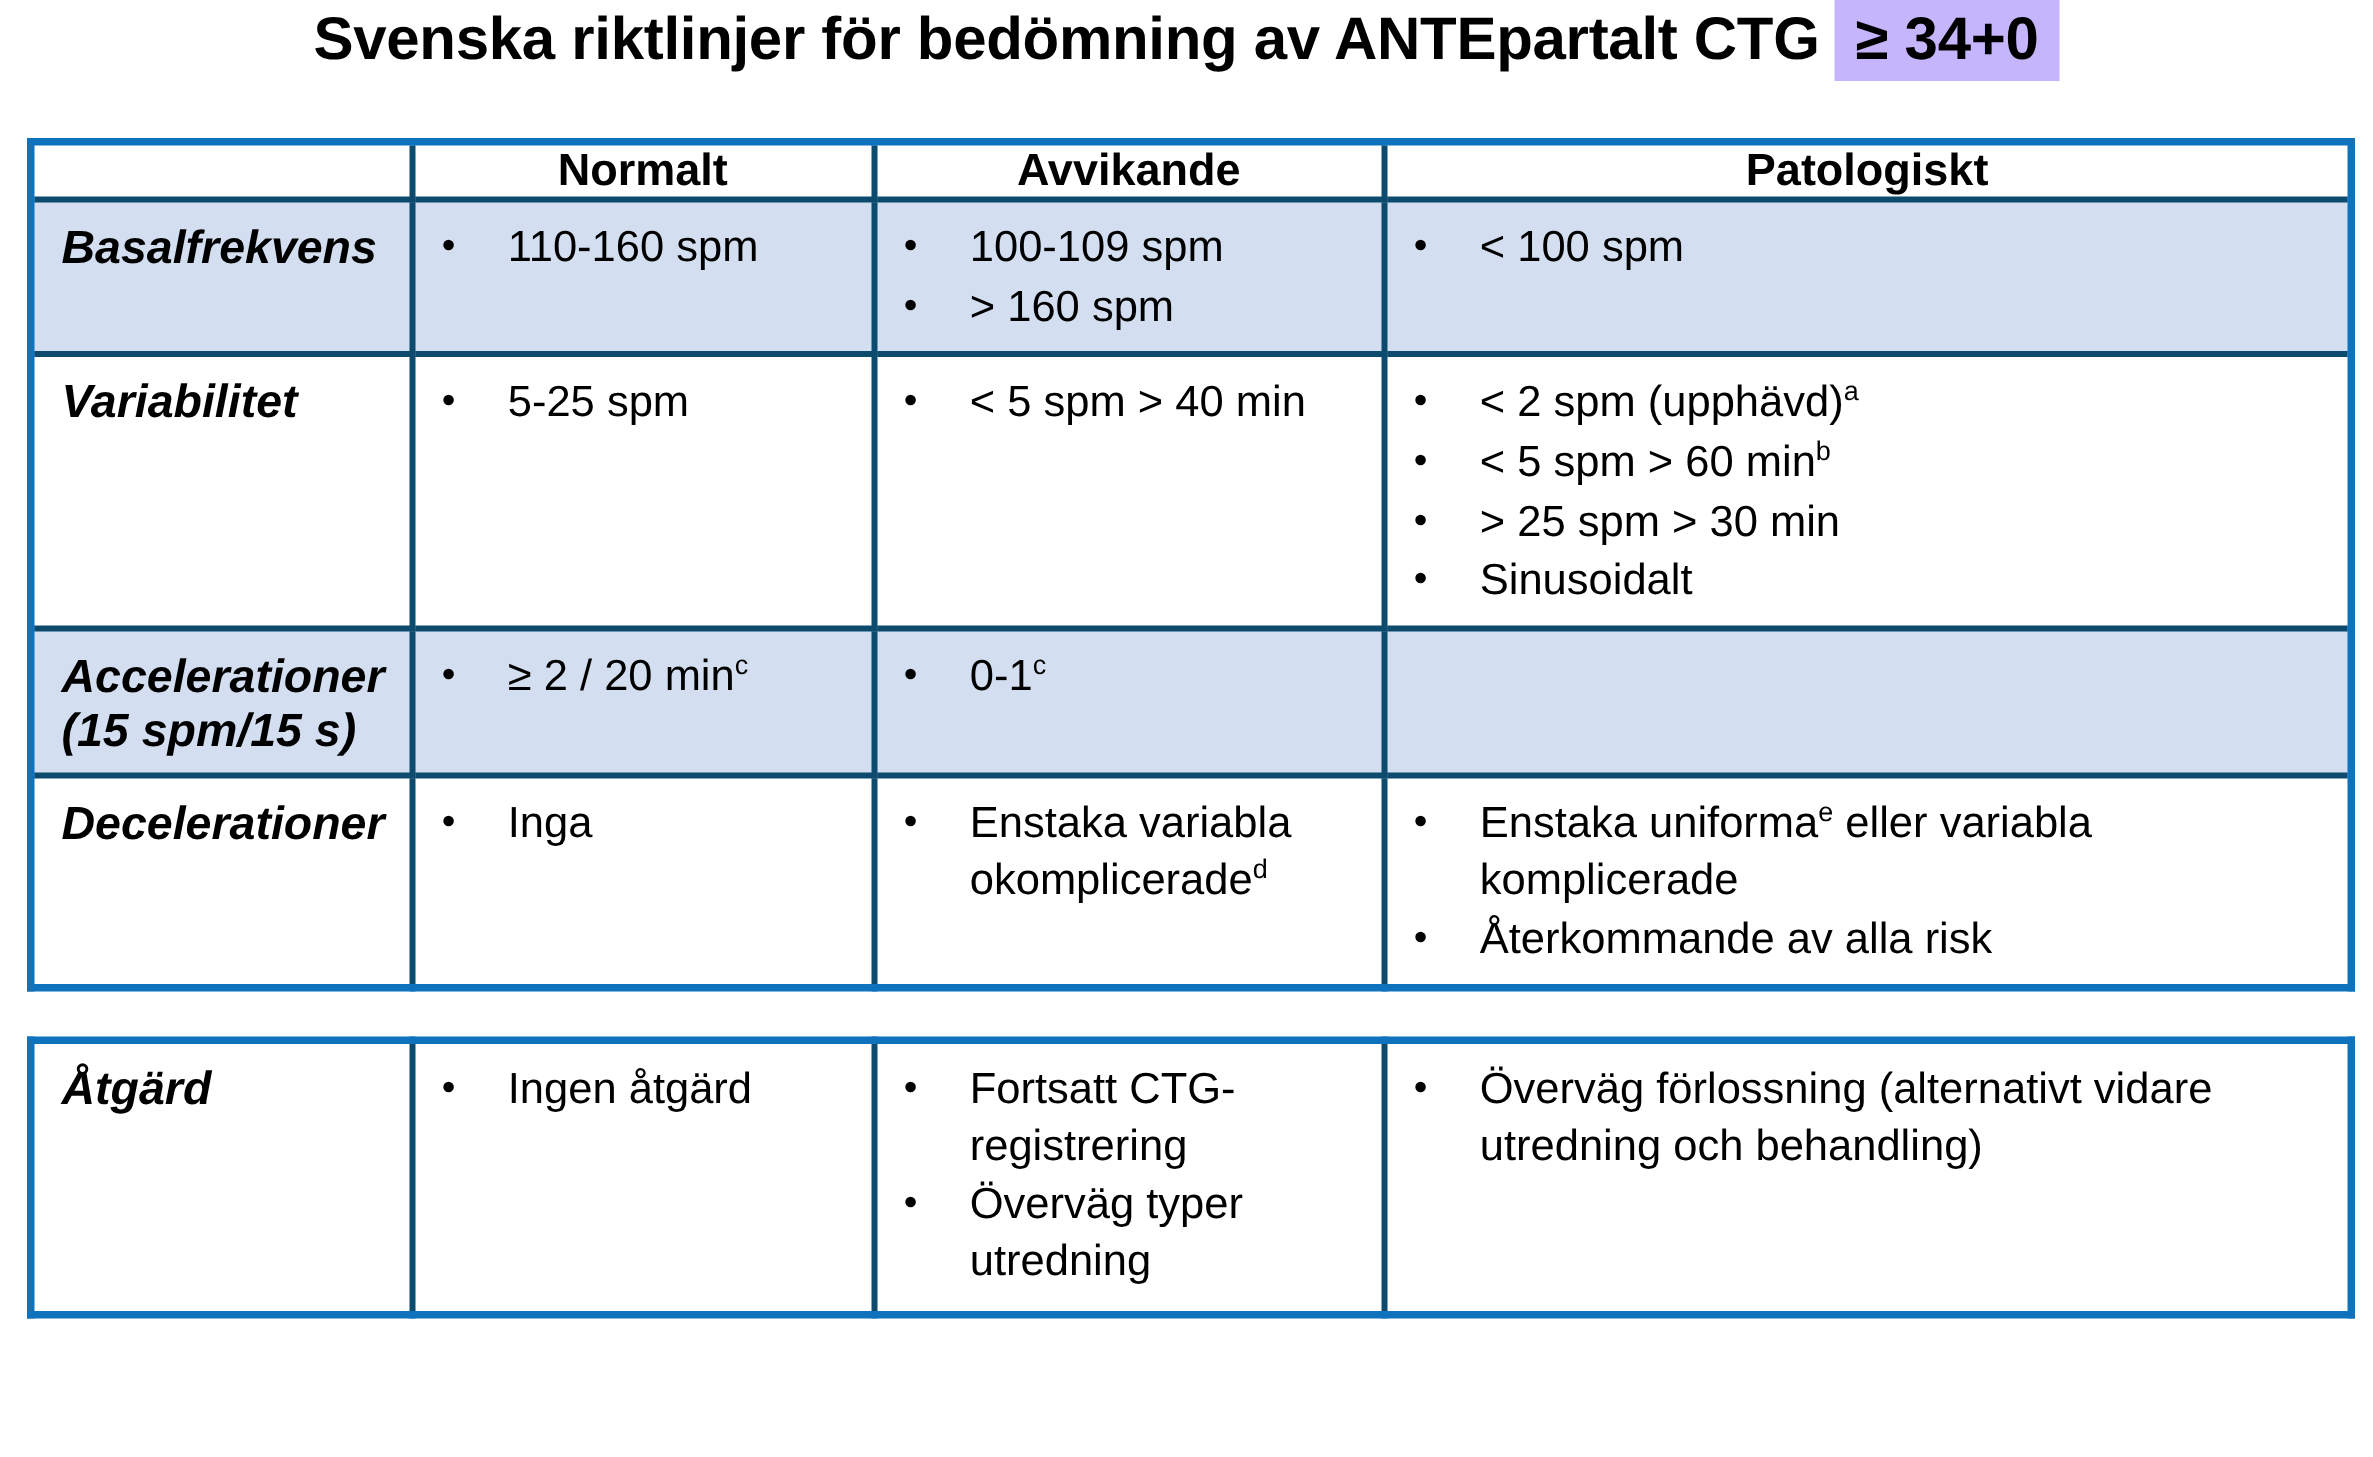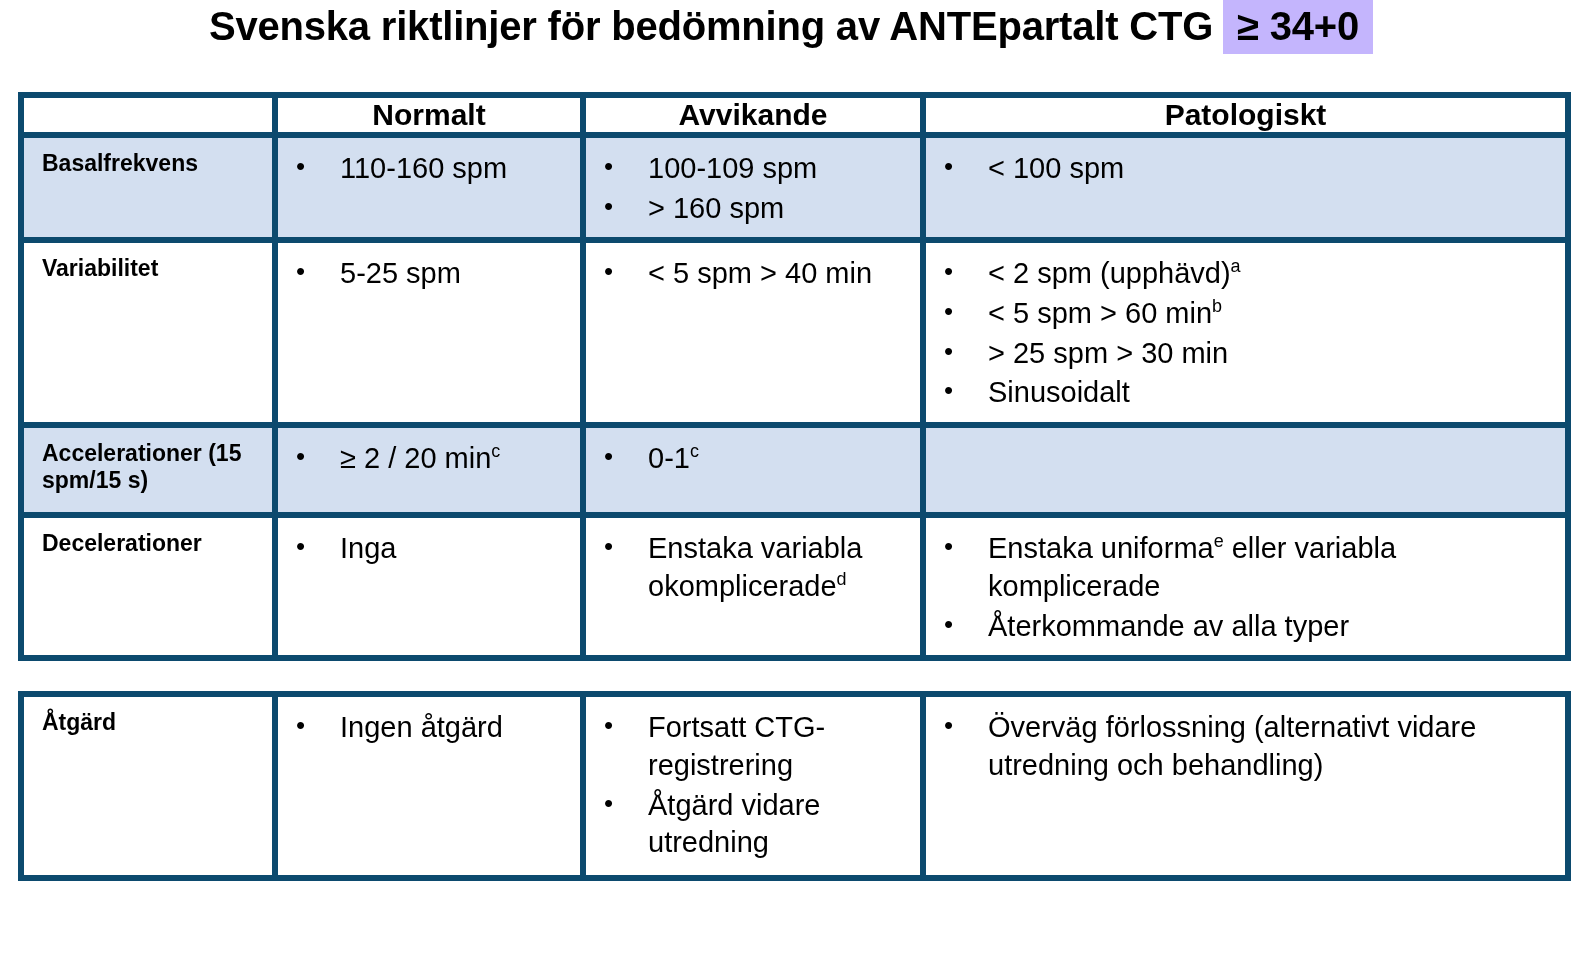--- a/index.html
+++ b/index.html
@@ -55,21 +55,21 @@
     margin: 0 18px;
   }
   .tbl {
     width: 1547px;
     border-collapse: collapse;
     border: 5px solid #0f72bd;
     table-layout: fixed;
     background: #ffffff;
   }
   .tbl td, .tbl th {
-    border: 6px solid #0c4a6e;
+    border: 4px solid #0c4a6e;
     vertical-align: top;
     padding: 0;
     background: #ffffff;
   }
   .tbl tr.shaded > td,
   .tbl tr.shaded > th {
     background: #d3dff0;
   }
 
   
@@ -82,24 +82,25 @@
     text-align: center;
     font-size: 30px;
     font-weight: bold;
     padding: 10px 6px 12px 6px;
     height: 34px;
     vertical-align: middle;
   }
   .hdr-blank { background: #ffffff; }
 
   .rowlabel {
-    font-size: 23px;
+    font-size: 31px;
     font-weight: bold;
     padding: 12px 8px 10px 18px;
     line-height: 1.16;
+    font-style: italic;
   }
 
   .cell {
     padding: 12px 12px 10px 10px;
   }
 
   ul.blist {
     margin: 0;
     padding: 0;
     list-style: none;
@@ -258,21 +259,21 @@
               <div class="cell">
                 <ul class="blist">
                   <li>Enstaka variabla okomplicerade<span class="sup">d</span></li>
                 </ul>
               </div>
             </td>
             <td>
               <div class="cell">
                 <ul class="blist">
                   <li>Enstaka uniforma<span class="sup">e</span> eller variabla komplicerade</li>
-                  <li>Återkommande av alla typer</li>
+                  <li>Återkommande av alla risk</li>
                 </ul>
               </div>
             </td>
           </tr>
         </tbody>
     </table>
   </div>
 
   <div class="gap"></div>
 
@@ -293,21 +294,21 @@
               <div class="cell">
                 <ul class="blist">
                   <li>Ingen åtgärd</li>
                 </ul>
               </div>
             </td>
             <td>
               <div class="cell">
                 <ul class="blist">
                   <li>Fortsatt CTG-registrering</li>
-                  <li>Åtgärd vidare utredning</li>
+                  <li>Överväg typer utredning</li>
                 </ul>
               </div>
             </td>
             <td>
               <div class="cell">
                 <ul class="blist">
                   <li>Överväg förlossning (alternativt vidare utredning och behandling)</li>
                 </ul>
               </div>
             </td>

